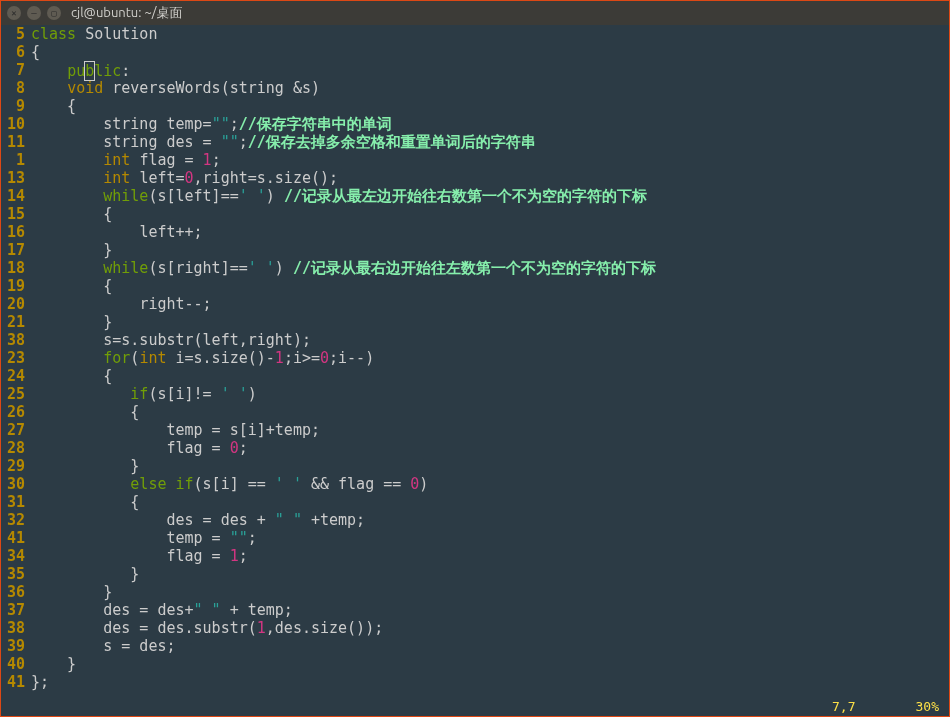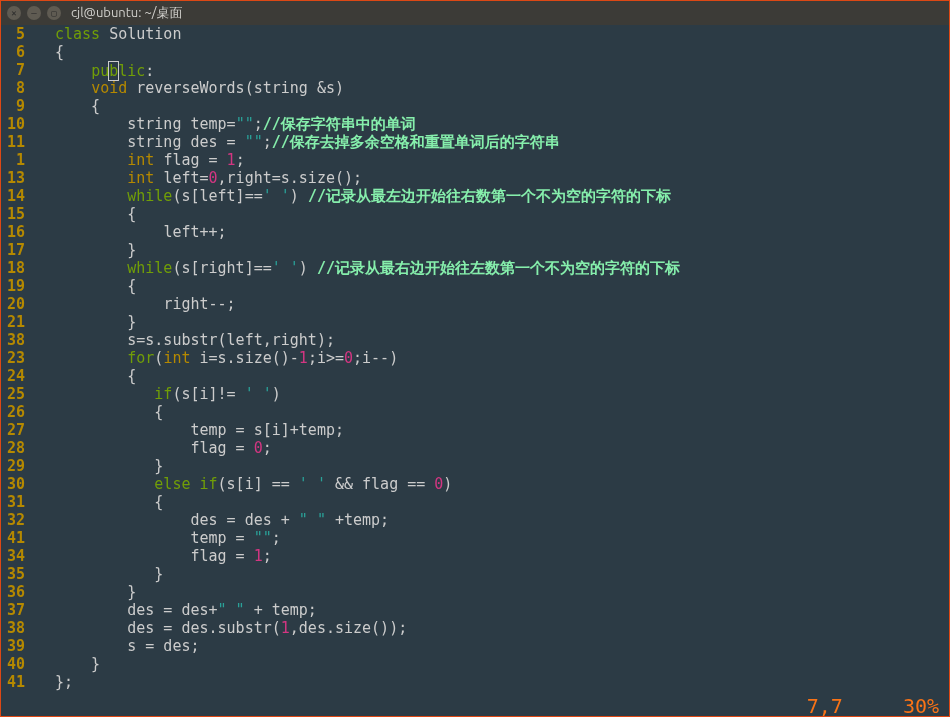--- a/index.html
+++ b/index.html
@@ -5,31 +5,31 @@
   * { margin: 0; padding: 0; box-sizing: border-box; }
   html, body { width: 950px; height: 717px; overflow: hidden; font-family: "DejaVu Sans Mono", "Consolas", monospace; }
   body { background: #2b2b2b; }
   .window { width: 950px; height: 717px; background: #2b2b2b; border: 1px solid #dd4814; border-top: 1px solid #dd4814; display: flex; flex-direction: column; }
   .titlebar { height: 24px; background: linear-gradient(#3c3b37,#3c3b37); display: flex; align-items: center; padding: 0 6px; gap: 6px; }
   .win-btn { width: 14px; height: 14px; border-radius: 50%; background: #5f5b52; display:inline-flex; align-items:center; justify-content:center; color:#2b2b2b; font-size:9px; }
   .title { color: #d0cfcb; font-family: "Ubuntu", sans-serif; font-size: 13px; font-weight: normal; margin-left: 4px; }
   .editor { flex: 1; background: #2c3b45; color: #cccccc; font-size: 15px; line-height: 18px; display: flex; overflow:hidden; }
   .gutter { width: 30px; text-align: right; padding-right: 6px; color: #b58900; background: #2c3b45; user-select:none; }
   .gutter div { height: 18px; font-weight: bold; }
-  .code { flex:1; white-space: pre; margin-left: 24px; }
+  .code { flex:1; white-space: pre; }
   .code .row { height: 18px; }
   .kw   { color: #719e07; }      
   .typ  { color: #b58900; }      
   .str  { color: #2aa198; }      
   .num  { color: #d33682; }      
   .cmt  { color: #86efac; font-weight: bold; } 
   .id   { color: #cccccc; }
   .pun  { color: #cccccc; }
   .cursor-box { display:inline-block; border:1px solid #cccccc; margin: 0 -1px; }
-  .statusbar { height: 20px; background: #2c3b45; color: #f97316; font-size: 20px; display:flex; justify-content:flex-end; align-items:center; padding: 0 10px; gap: 60px; }
+  .statusbar { height: 20px; background: #2c3b45; color: #fde047; font-size: 13px; display:flex; justify-content:flex-end; align-items:center; padding: 0 10px; gap: 60px; }
 </style>
 </head>
 <body>
 
 <div class="window">
   <div class="titlebar">
     <span class="win-btn">✕</span>
     <span class="win-btn">–</span>
     <span class="win-btn">▢</span>
     <span class="title">cjl@ubuntu: ~/桌面</span>

